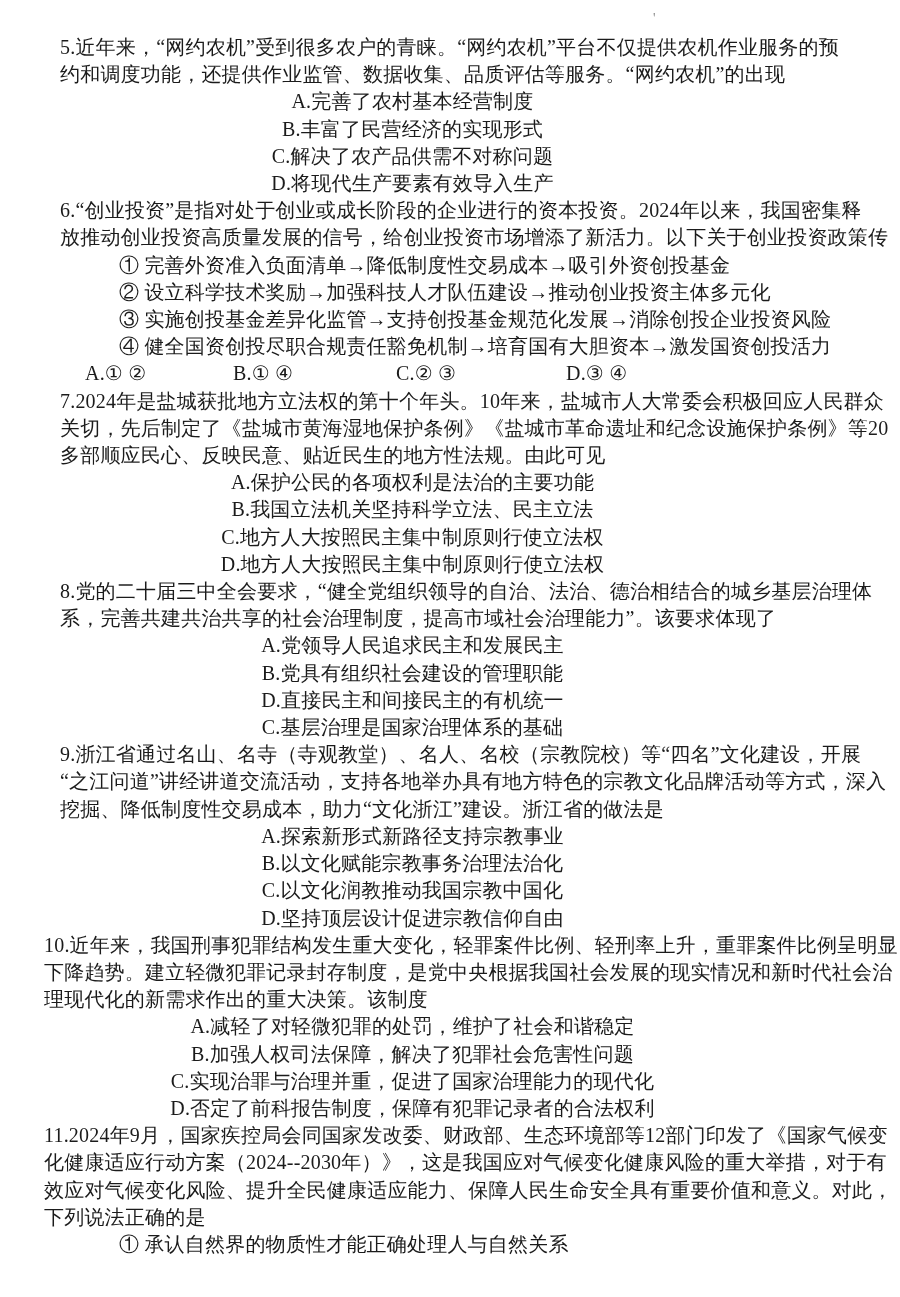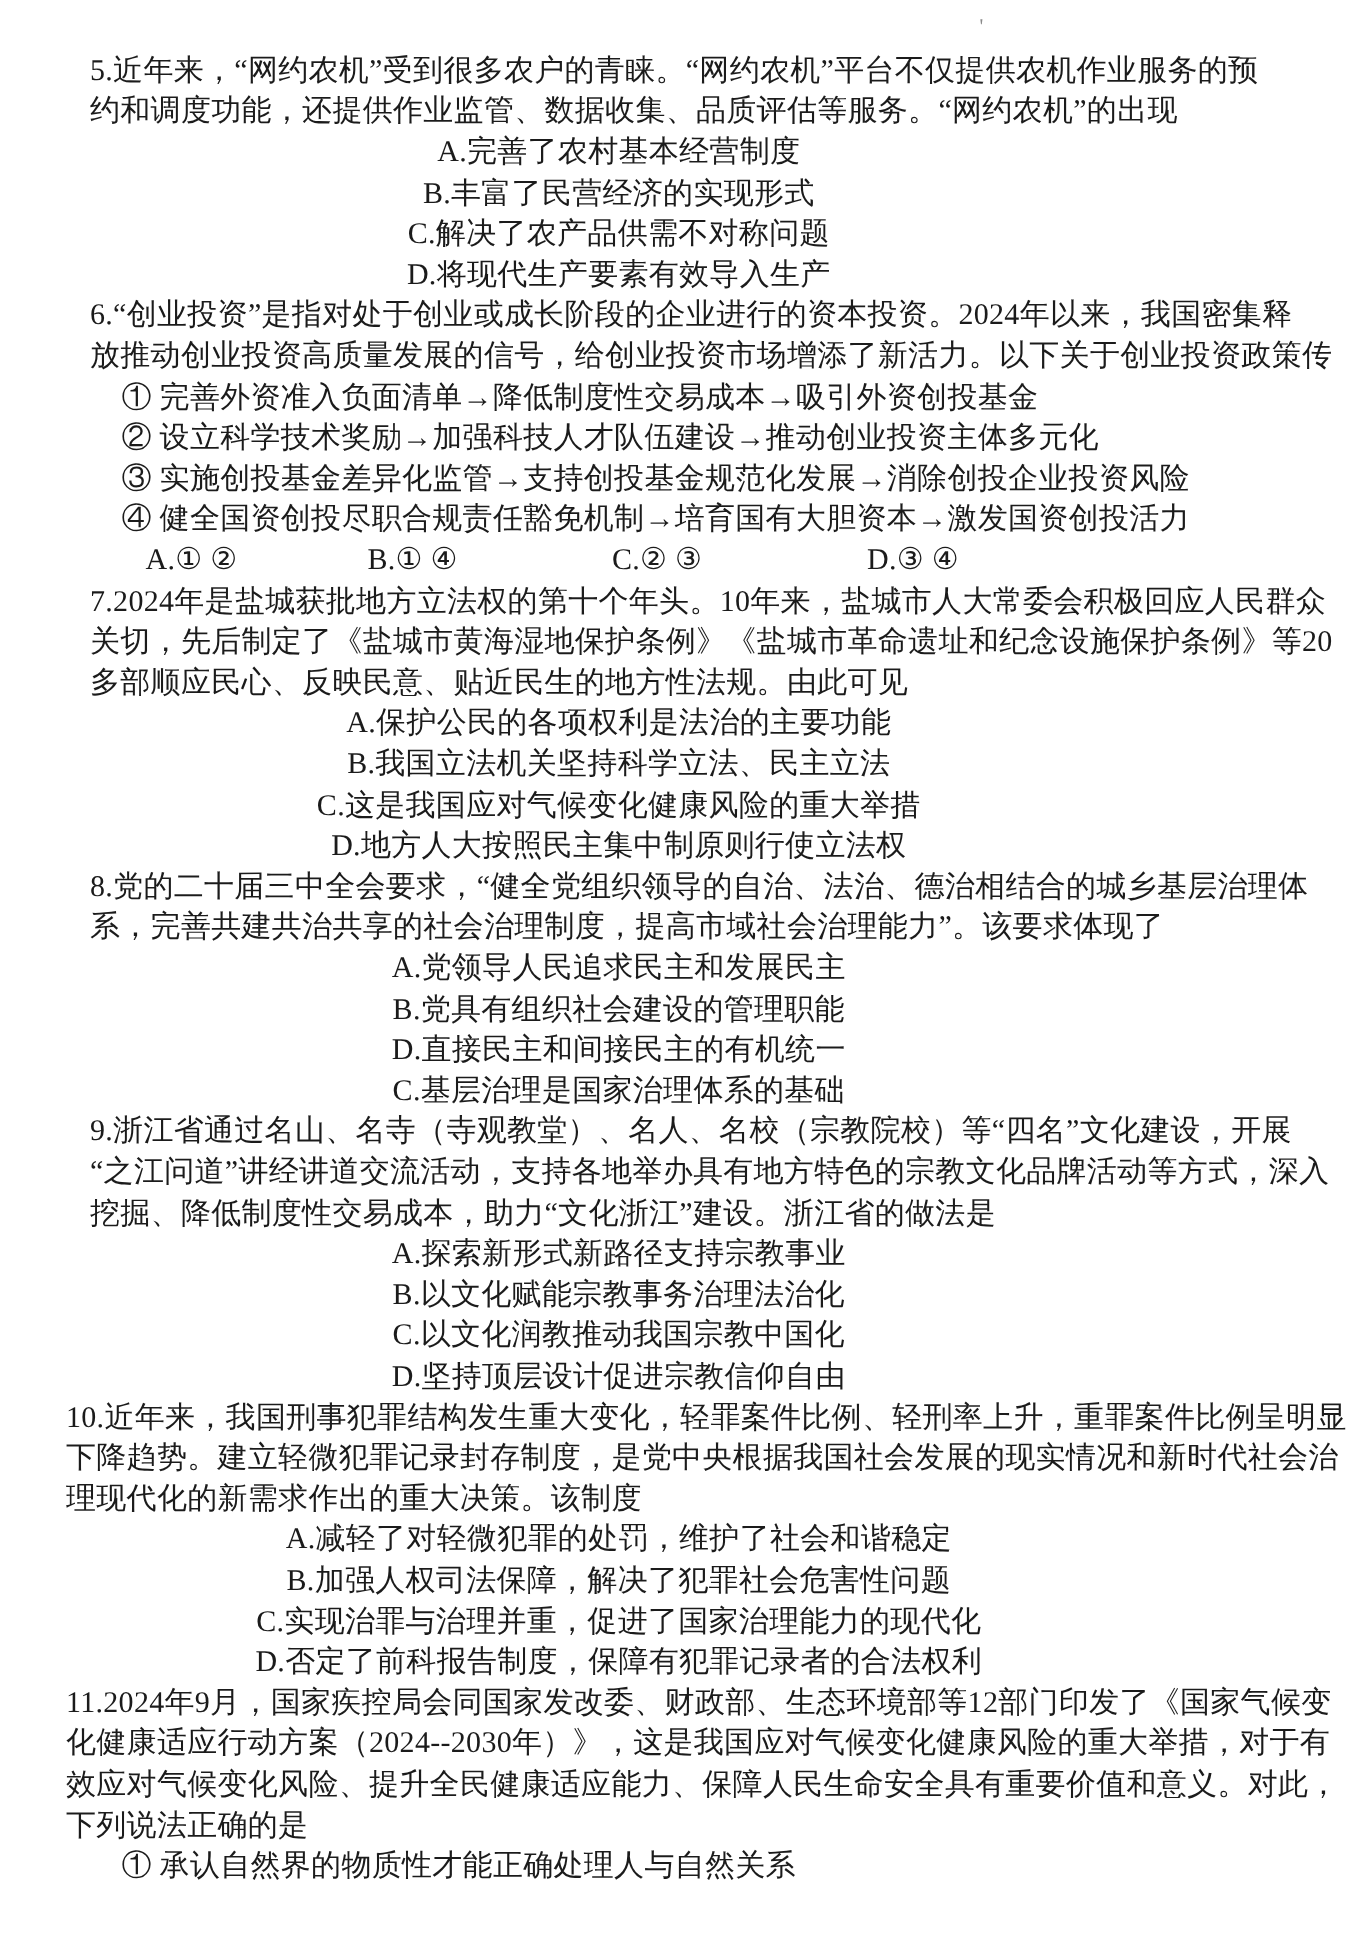--- a/index.html
+++ b/index.html
@@ -23,24 +23,24 @@
   .line {
     font-size:20px;
     line-height:27.2px;
     white-space:nowrap;
     letter-spacing:0.2px;
   }
   
   .stem      { padding-left:60px; }   
   .stem-2d   { padding-left:44px; }   
   .option    { padding-left:85px;text-align:center; }   
-  .statement { padding-left:81px; }   
+  .statement { padding-left:119px; }   
   .answers   { padding-left:85px; }   
   .answers span { display:inline-block; }
-  .answers span:nth-child(1) { width:148px;margin-left:12px; }
+  .answers span:nth-child(1) { width:148px; }
   .answers span:nth-child(2) { width:163px; }
   .answers span:nth-child(3) { width:170px; }
   .speck {
     position:absolute;
     left:653px; top:12px;
     color:#8a8a8a;
     font-size:14px;
     line-height:14px;
   }
 </style>
@@ -66,21 +66,21 @@
         <div class="line statement">③ 实施创投基金差异化监管→支持创投基金规范化发展→消除创投企业投资风险</div>
         <div class="line statement">④ 健全国资创投尽职合规责任豁免机制→培育国有大胆资本→激发国资创投活力</div>
         <div class="line answers"><span>A.① ②</span><span>B.① ④</span><span>C.② ③</span><span>D.③ ④</span></div>
       </div>
       <div>
         <div class="line stem">7.2024年是盐城获批地方立法权的第十个年头。10年来，盐城市人大常委会积极回应人民群众</div>
         <div class="line stem">关切，先后制定了《盐城市黄海湿地保护条例》《盐城市革命遗址和纪念设施保护条例》等20</div>
         <div class="line stem">多部顺应民心、反映民意、贴近民生的地方性法规。由此可见</div>
         <div class="line option">A.保护公民的各项权利是法治的主要功能</div>
         <div class="line option">B.我国立法机关坚持科学立法、民主立法</div>
-        <div class="line option">C.这是我国应对气候变化健康风险的重大举措</div>
+        <div class="line option">C.地方人大按照民主集中制原则行使立法权</div>
         <div class="line option">D.地方人大按照民主集中制原则行使立法权</div>
       </div>
       <div>
         <div class="line stem">8.党的二十届三中全会要求，“健全党组织领导的自治、法治、德治相结合的城乡基层治理体</div>
         <div class="line stem">系，完善共建共治共享的社会治理制度，提高市域社会治理能力”。该要求体现了</div>
         <div class="line option">A.党领导人民追求民主和发展民主</div>
         <div class="line option">B.党具有组织社会建设的管理职能</div>
         <div class="line option">D.直接民主和间接民主的有机统一</div>
         <div class="line option">C.基层治理是国家治理体系的基础</div>
       </div>

